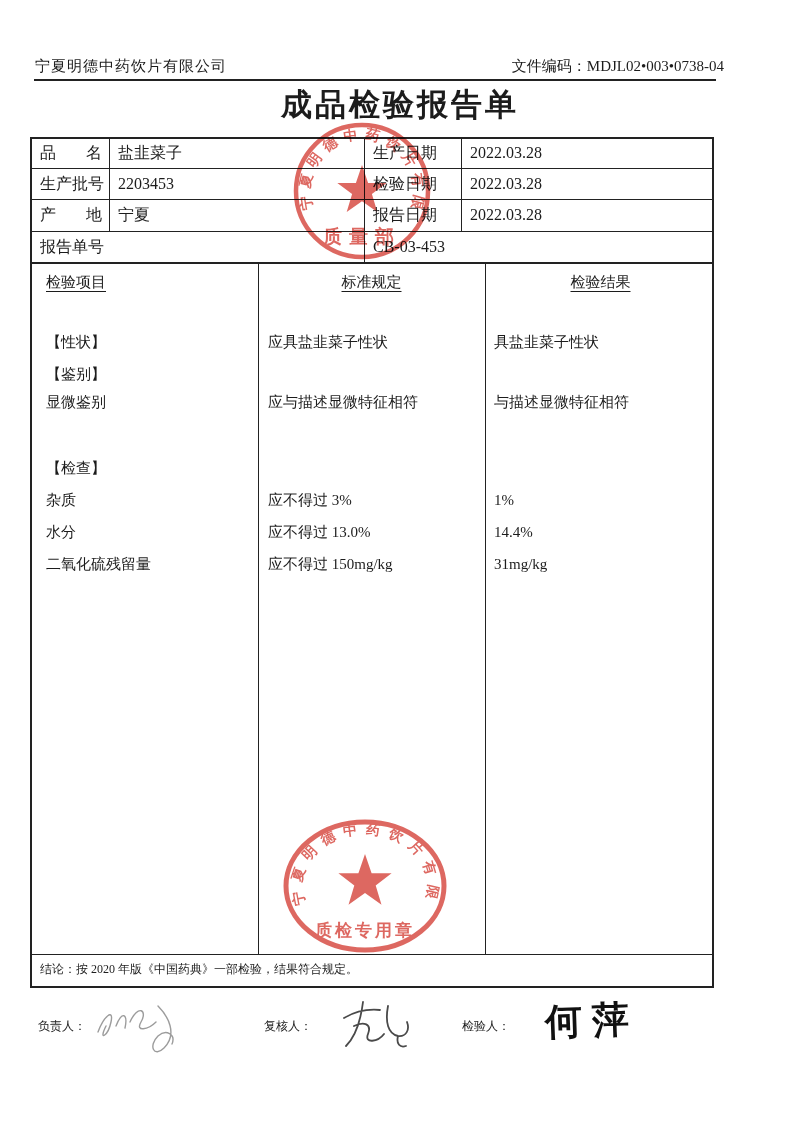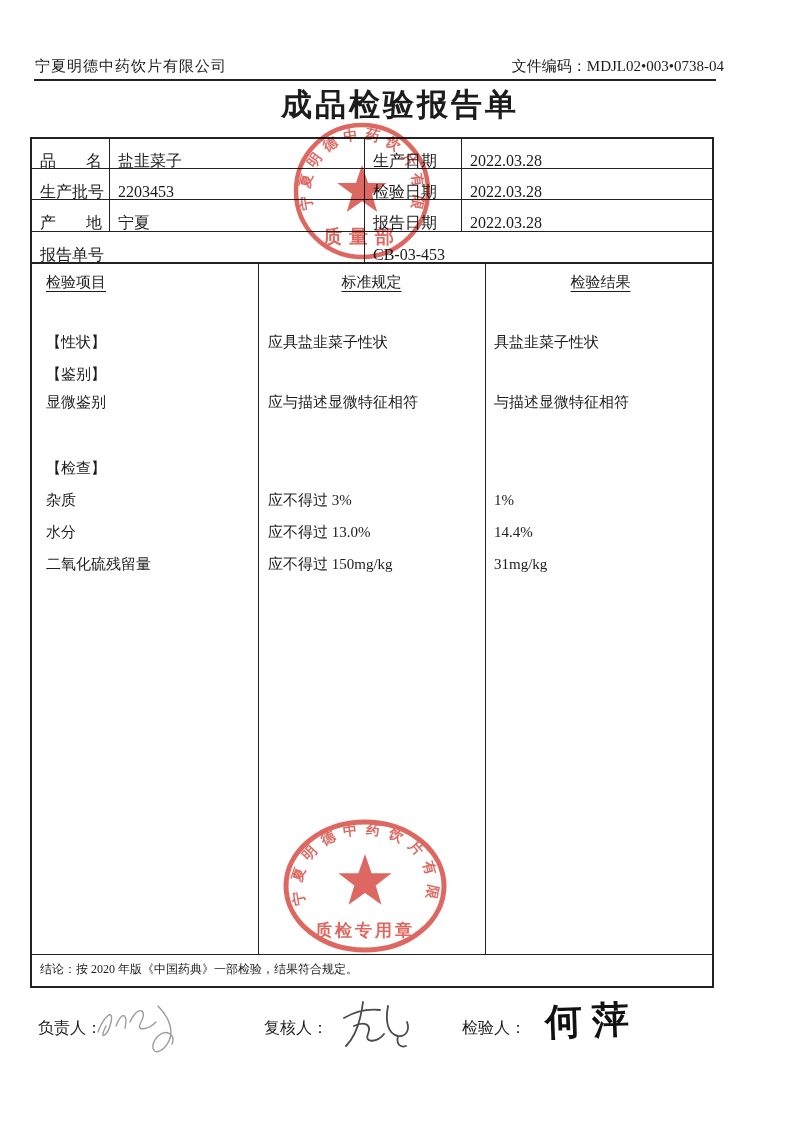--- a/index.html
+++ b/index.html
@@ -15,39 +15,39 @@
   .title{position:absolute;left:0;right:0;top:84px;margin:0;text-align:center;
          font-size:31px;font-weight:bold;letter-spacing:3px;}
   
   .table{position:absolute;left:30px;top:137px;width:684px;border:2px solid #222;
          box-sizing:border-box;background:transparent;}
   .irow{display:flex;border-bottom:1px solid #222;box-sizing:border-box;}
   .irow:nth-child(1){height:30px;line-height:28px;}
   .irow:nth-child(2){height:31px;line-height:29px;}
   .irow:nth-child(3){height:32px;line-height:30px;}
   .report-row{height:32px;line-height:30px;border-bottom:2px solid #222;}
-  .cell{box-sizing:border-box;padding:8px 8px;font-size:16px;overflow:hidden;white-space:nowrap;}
+  .cell{box-sizing:border-box;padding:0 8px;font-size:16px;overflow:hidden;white-space:nowrap;}
   .c1{width:78px;border-right:1px solid #222;}
   .c2{width:255px;border-right:1px solid #222;}
   .c3{width:97px;border-right:1px solid #222;}
   .c4{flex:1;}
   .cr1{width:333px;border-right:1px solid #222;}
   .cr2{flex:1;}
   .jlabel{display:inline-block;width:62px;text-align-last:justify;text-align:justify;}
   
   .section{position:relative;height:691px;border-bottom:1px solid #222;box-sizing:border-box;}
   .vdiv{position:absolute;top:0;bottom:0;width:0;border-left:1px solid #222;}
   .vd1{left:226px;} .vd2{left:453px;}
   .line{position:absolute;font-size:15px;line-height:20px;white-space:nowrap;}
   .colhead{text-decoration:underline;text-underline-offset:4px;}
   .hc{text-align:center;}
   
   .conclusion{height:31px;line-height:29px;font-size:12px;padding:0 8px;box-sizing:border-box;white-space:nowrap;}
   
-  .sign-label{position:absolute;font-size:16px;white-space:nowrap;}
+  .sign-label{position:absolute;font-size:12px;white-space:nowrap;}
   .sig-svg{position:absolute;}
   .inspector-name{position:absolute;left:545px;top:996px;font-size:37px;font-weight:bold;
                   letter-spacing:10px;transform:rotate(-2deg);color:#111;}
   
   .stamp{position:absolute;mix-blend-mode:multiply;opacity:0.88;}
 </style>
 </head>
 <body>
 
 <div class="hdr-company">宁夏明德中药饮片有限公司</div>

